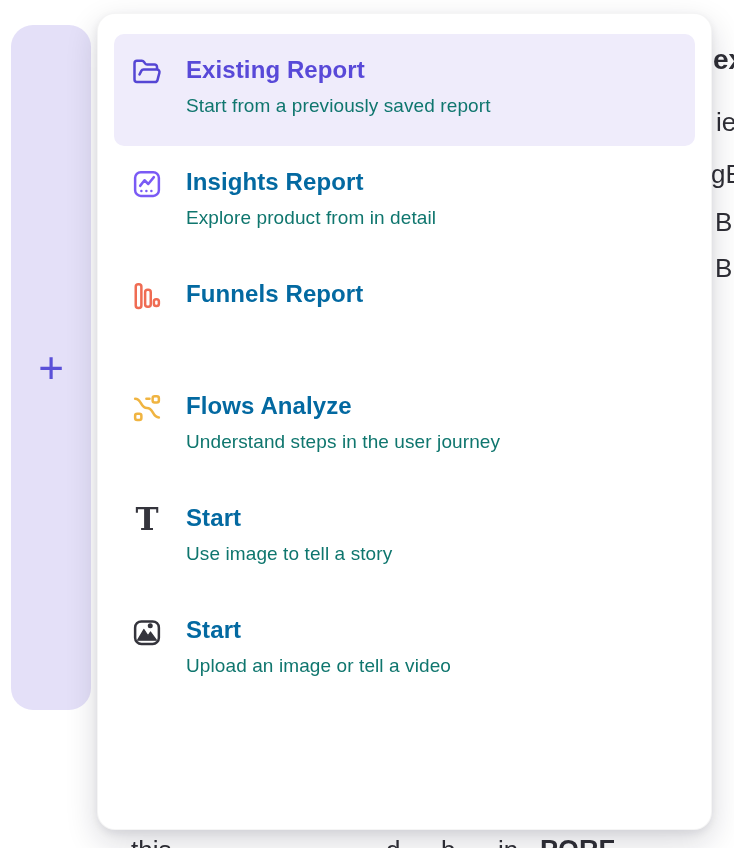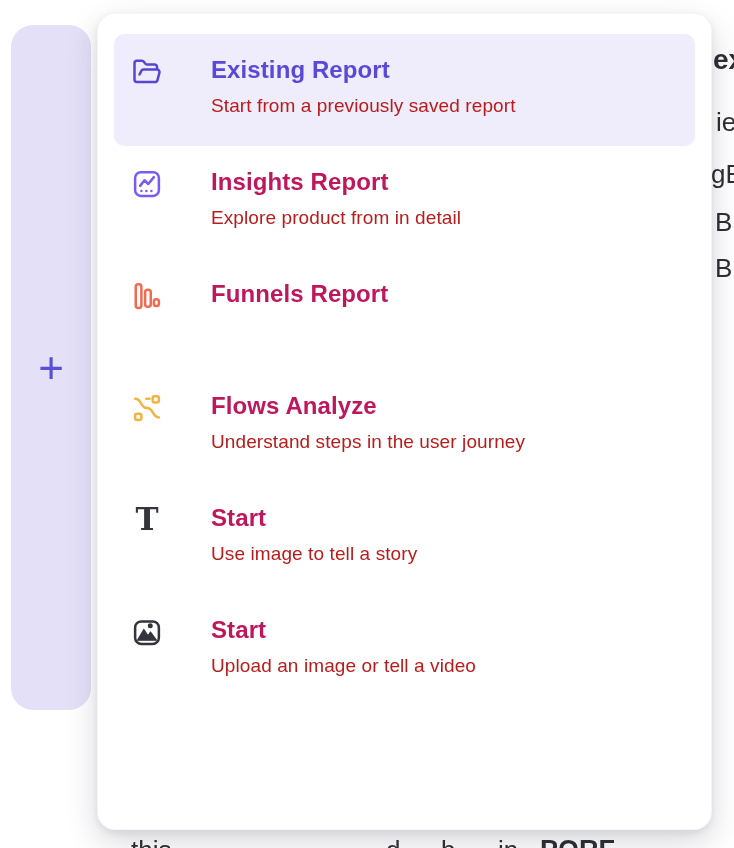--- a/index.html
+++ b/index.html
@@ -34,38 +34,38 @@
   
   .menu-panel{
     position:absolute;left:97px;top:13px;width:615px;height:817px;
     background:#ffffff;border-radius:18px;z-index:2;box-sizing:border-box;
     padding:20px 16px 0 16px;
     border:1px solid rgba(0,0,0,0.04);
     box-shadow:0 3px 8px rgba(20,20,43,0.07),0 12px 32px rgba(20,20,43,0.16);
   }
   .menu-item{
     height:112px;border-radius:10px;display:flex;align-items:flex-start;
-    padding:22px 16px 16px 18px;box-sizing:border-box;cursor:pointer;gap:25px;
+    padding:22px 16px 16px 18px;box-sizing:border-box;cursor:pointer;
   }
   .menu-item.highlighted{background:#efecfb;}
   .menu-item .icon{
     width:30px;height:30px;flex:0 0 30px;margin-right:24px;margin-top:1px;
     display:flex;align-items:flex-start;justify-content:center;
   }
   .menu-item .icon svg{width:30px;height:30px;display:block;}
   .menu-item .icon .tglyph{
     font-family:"DejaVu Serif","Liberation Serif",serif;
     font-size:31px;line-height:28px;font-weight:600;
   }
   .menu-item .title{
-    font-size:24px;font-weight:600;color:#be185d;line-height:28px;letter-spacing:.1px;
+    font-size:24px;font-weight:600;color:#0369a1;line-height:28px;letter-spacing:.1px;
   }
   .menu-item.highlighted .title{color:#5849d8;}
   .menu-item .subtitle{
-    margin-top:10px;font-size:19px;color:#b91c1c;line-height:23px;letter-spacing:.1px;
+    margin-top:10px;font-size:19px;color:#0f766e;line-height:23px;letter-spacing:.1px;
   }
 </style>
 </head>
 <body>
 
 <div class="stage">
 
   <span class="frag rf-0">ex</span>
   <span class="frag rf-1">ie</span>
   <span class="frag rf-2">gE</span>

